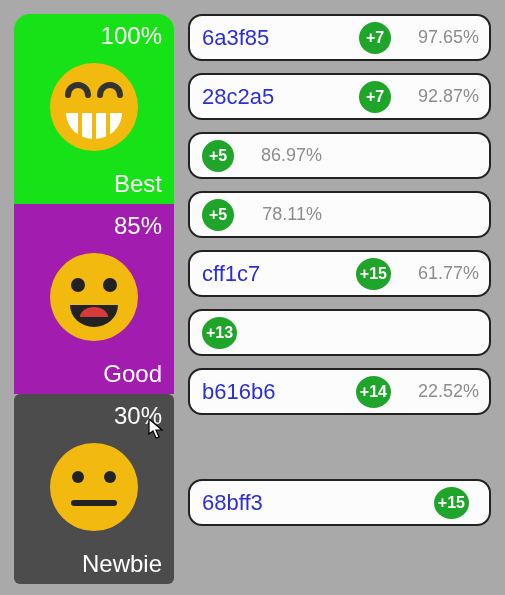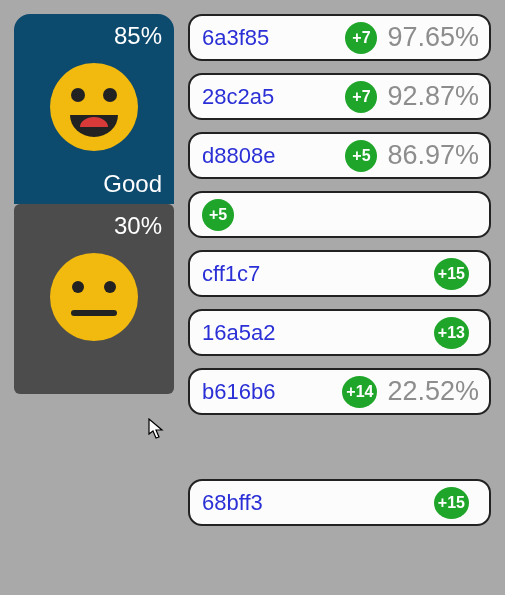--- a/index.html
+++ b/index.html
@@ -77,39 +77,54 @@
     justify-content: center;
     font-size: 16px;
     font-weight: bold;
     margin-right: 10px;
     padding: 0 4px;
   }
   .row-pct {
     color: #8d8d8d;
     min-width: 78px;
     text-align: right;
-    font-size: 27px;
+    font-size: 18px;
   }
   .gap-spacer {
     height: 40px;
   }
   .cursor {
     position: absolute;
     left: 148px;
     top: 418px;
     pointer-events: none;
   }
   svg { display: block; }
 </style>
 </head>
 <body>
 
 <div class="container">
   <div class="tiers" id="tiers">
-      <div class="tier" style="background: #0c4a6e;">
+      <div class="tier" style="background: rgb(23, 226, 23);">
+    <div class="tier-pct">100%</div>
+    <div class="tier-emoji">
+          <svg width="100" height="100" viewBox="0 0 100 100">
+      <circle cx="50" cy="50" r="44" fill="#f2b90f"></circle>
+      <path d="M24 38 a10 10 0 0 1 20 0" fill="none" stroke="#333" stroke-width="6" stroke-linecap="round"></path>
+      <path d="M56 38 a10 10 0 0 1 20 0" fill="none" stroke="#333" stroke-width="6" stroke-linecap="round"></path>
+      <path d="M22 56 a28 26 0 0 0 56 0 Z" fill="#fff"></path>
+      <line x1="36" y1="56" x2="36" y2="80" stroke="#f2b90f" stroke-width="4"></line>
+      <line x1="50" y1="56" x2="50" y2="82" stroke="#f2b90f" stroke-width="4"></line>
+      <line x1="64" y1="56" x2="64" y2="80" stroke="#f2b90f" stroke-width="4"></line>
+    </svg>
+        </div>
+    <div class="tier-label">Best</div>
+  </div>
+      <div class="tier" style="background: #a21caf;">
     <div class="tier-pct">85%</div>
     <div class="tier-emoji">
           <svg width="100" height="100" viewBox="0 0 100 100">
       <circle cx="50" cy="50" r="44" fill="#f2b90f"></circle>
       <circle cx="34" cy="38" r="7" fill="#222"></circle>
       <circle cx="66" cy="38" r="7" fill="#222"></circle>
       <path d="M26 58 a24 22 0 0 0 48 0 Z" fill="#222"></path>
       <path d="M36 70 a14 10 0 0 1 28 0 Z" fill="#d83a3a"></path>
     </svg>
         </div>
@@ -118,47 +133,48 @@
       <div class="tier" style="background: rgb(76, 76, 76); border-radius: 6px;">
     <div class="tier-pct">30%</div>
     <div class="tier-emoji">
           <svg width="100" height="100" viewBox="0 0 100 100">
       <circle cx="50" cy="50" r="44" fill="#f2b90f"></circle>
       <circle cx="34" cy="40" r="6" fill="#222"></circle>
       <circle cx="66" cy="40" r="6" fill="#222"></circle>
       <line x1="30" y1="66" x2="70" y2="66" stroke="#222" stroke-width="6" stroke-linecap="round"></line>
     </svg>
         </div>
+    <div class="tier-label">Newbie</div>
   </div>
     </div>
   <div class="list" id="list">
       <div class="row">
     <span class="row-id">6a3f85</span>
     <span class="badge">+7</span>
     <span class="row-pct">97.65%</span>
   </div>
       <div class="row">
     <span class="row-id">28c2a5</span>
     <span class="badge">+7</span>
     <span class="row-pct">92.87%</span>
   </div>
       <div class="row">
-    <span class="row-id">d8808e</span>
     <span class="badge">+5</span>
     <span class="row-pct">86.97%</span>
   </div>
       <div class="row">
     <span class="badge">+5</span>
+    <span class="row-pct">78.11%</span>
   </div>
       <div class="row">
     <span class="row-id">cff1c7</span>
     <span class="badge">+15</span>
+    <span class="row-pct">61.77%</span>
   </div>
       <div class="row">
-    <span class="row-id">16a5a2</span>
     <span class="badge">+13</span>
   </div>
       <div class="row">
     <span class="row-id">b616b6</span>
     <span class="badge">+14</span>
     <span class="row-pct">22.52%</span>
   </div>
       <div class="gap-spacer"></div>
       <div class="row">
     <span class="row-id">68bff3</span>

